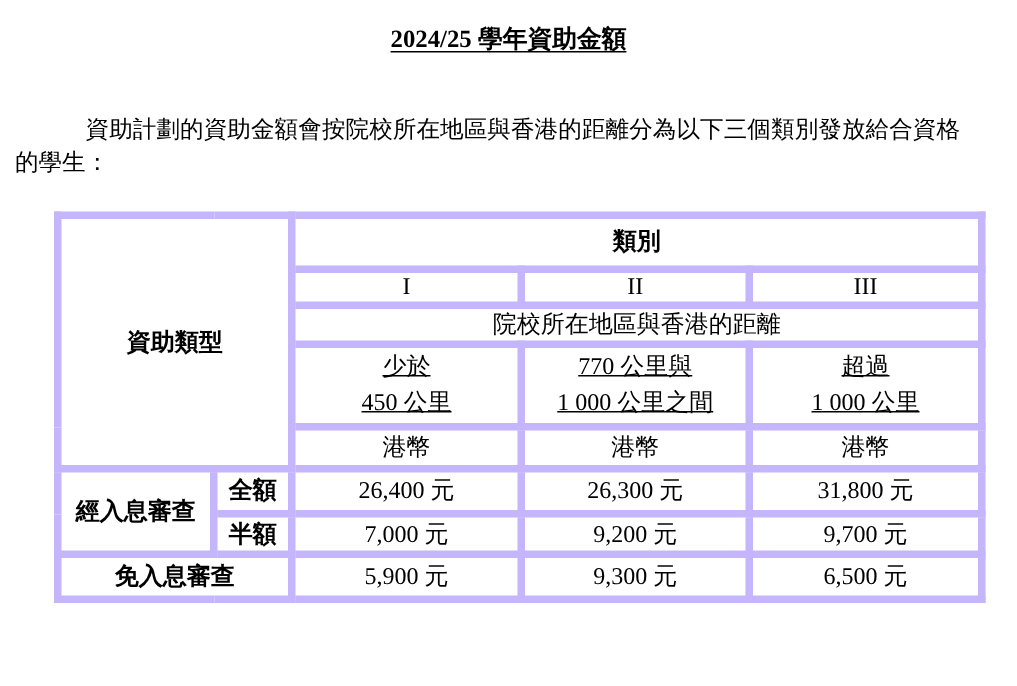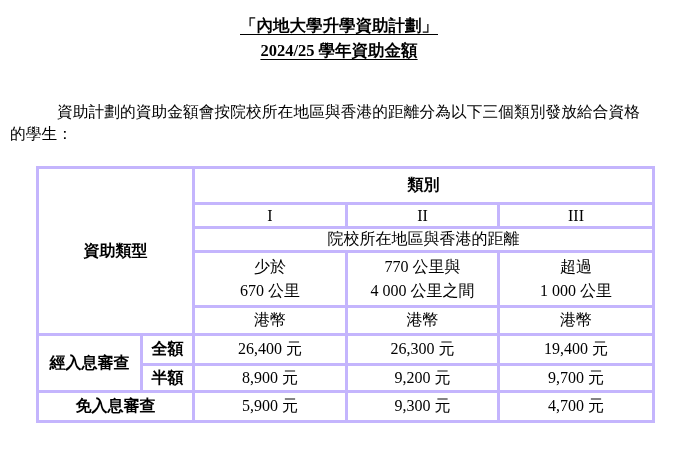--- a/index.html
+++ b/index.html
@@ -37,43 +37,42 @@
     text-align: justify;
   }
   
   table.subsidy {
     margin: 21px 0 0 36px;
     border-collapse: collapse;
     table-layout: fixed;
     width: 616px;
   }
   table.subsidy td {
-    border: 3px solid #c4b5fd;
+    border: 5px solid #c4b5fd;
     text-align: center;
     vertical-align: middle;
     font-size: 16px;
     padding: 0;
     overflow: hidden;
   }
   .r1 { height: 36px; }
   .r2 { height: 24px; }
   .r3 { height: 18px; }
-  .r4 { height: 55px; }
+  .r4 { height: 55px; text-decoration: underline; }
   .r5 { height: 28px; }
   .r6 { height: 30px; }
   .r7 { height: 27px; }
   .r8 { height: 30px; }
   .bold { font-weight: bold; }
   .dist div { line-height: 24px; }
 </style>
 </head>
 <body>
 
 <div class="title-block">
-  <span class="title-line"><span>「內地大學升學資助計劃」</span></span>
   <span class="title-line"><span>2024/25 學年資助金額</span></span>
 </div>
 
 <p class="intro">資助計劃的資助金額會按院校所在地區與香港的距離分為以下三個類別發放給合資格的學生：</p>
 
 <table class="subsidy">
   <colgroup>
     <col style="width:104px">
     <col style="width:52px">
     <col style="width:153px">
@@ -89,49 +88,49 @@
       <td>I</td>
       <td>II</td>
       <td>III</td>
     </tr>
     <tr class="r3">
       <td colspan="3">院校所在地區與香港的距離</td>
     </tr>
     <tr class="r4">
       <td class="dist">
         <div>少於</div>
-        <div>670 公里</div>
+        <div>450 公里</div>
       </td>
       <td class="dist">
         <div>770 公里與</div>
-        <div>4 000 公里之間</div>
+        <div>1 000 公里之間</div>
       </td>
       <td class="dist">
         <div>超過</div>
         <div>1 000 公里</div>
       </td>
     </tr>
     <tr class="r5">
       <td>港幣</td>
       <td>港幣</td>
       <td>港幣</td>
     </tr>
     <tr class="r6">
       <td class="bold" rowspan="2">經入息審查</td>
       <td class="bold">全額</td>
       <td>26,400 元</td>
       <td>26,300 元</td>
-      <td>19,400 元</td>
+      <td>31,800 元</td>
     </tr>
     <tr class="r7">
       <td class="bold">半額</td>
-      <td>8,900 元</td>
+      <td>7,000 元</td>
       <td>9,200 元</td>
       <td>9,700 元</td>
     </tr>
     <tr class="r8">
       <td class="bold" colspan="2">免入息審查</td>
       <td>5,900 元</td>
       <td>9,300 元</td>
-      <td>4,700 元</td>
+      <td>6,500 元</td>
     </tr>
   </tbody>
 </table>
 
 </body></html>

